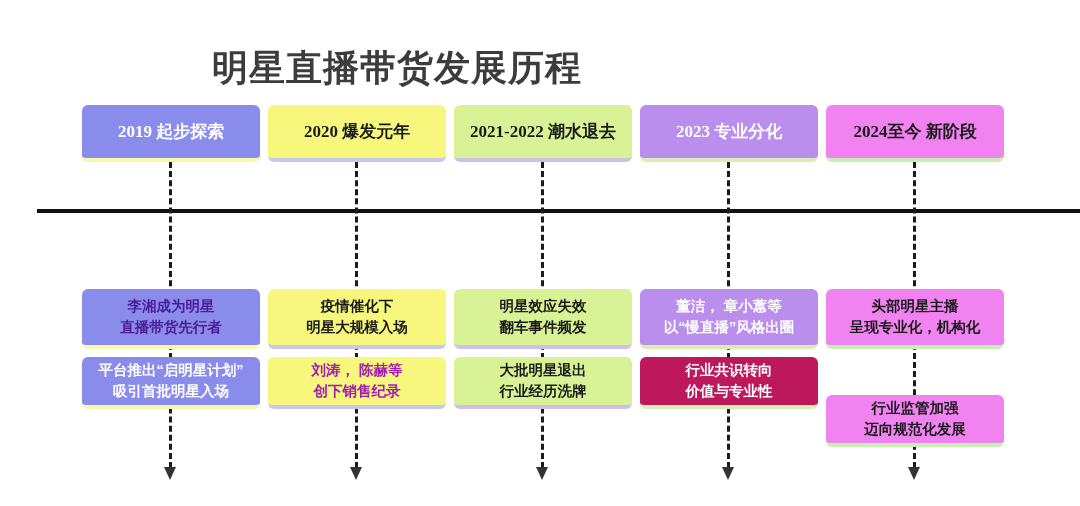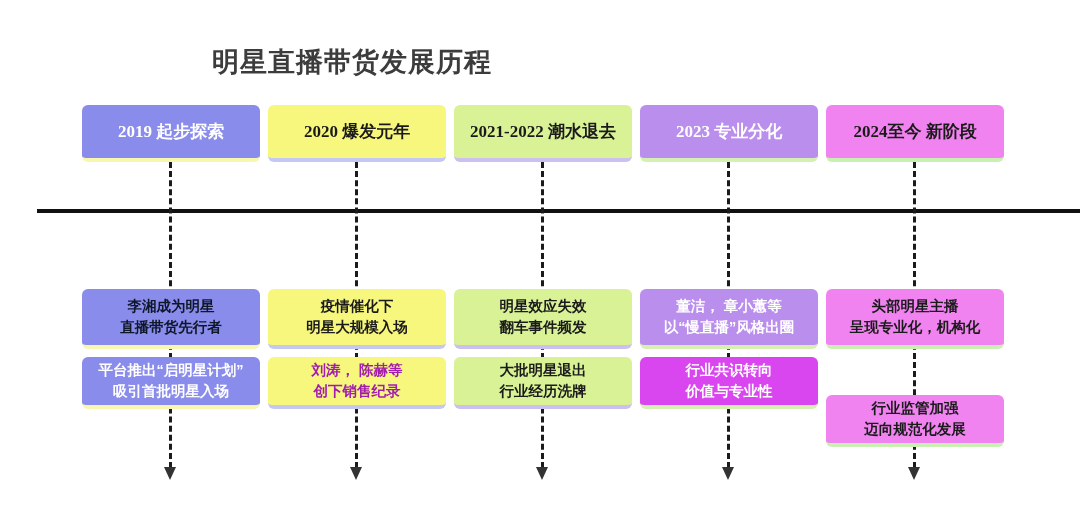--- a/index.html
+++ b/index.html
@@ -2,21 +2,21 @@
 <html><head>
 <meta charset="utf-8">
 <style>
   html,body{margin:0;padding:0;background:#fff;}
   .canvas{
     position:relative;width:1080px;height:506px;background:#ffffff;overflow:hidden;
     font-family:"Liberation Sans","DejaVu Sans",sans-serif;
   }
   .page-title{
     position:absolute;left:212px;top:44px;
-    font-size:27px;font-weight:bold;color:#3c3c3c;letter-spacing:1px;
+    font-size:36px;font-weight:bold;color:#3c3c3c;letter-spacing:1px;
   }
   .axis{
     position:absolute;left:37px;right:0;top:209px;height:4px;background:#111;
   }
   .columns{
     position:absolute;left:82px;top:105px;display:flex;gap:8px;
   }
   .col{
     position:relative;width:178px;height:378px;
   }
@@ -48,21 +48,21 @@
   <div class="axis"></div>
 
   <div class="columns">
 
     <div class="col">
       <div class="connector"></div>
       <div class="arrow"></div>
       <div class="box header" style="background-color: rgb(138, 140, 235); color: rgb(255, 255, 255); border-bottom-color: rgb(247, 247, 176);">
         <span>2019 起步探索</span>
       </div>
-      <div class="box item item1" style="background-color: rgb(138, 140, 235); color: #0f172a; border-bottom-color: rgb(247, 247, 176);">
+      <div class="box item item1" style="background-color: rgb(138, 140, 235); color: #4c1d95; border-bottom-color: rgb(247, 247, 176);">
         <span>李湘成为明星
 直播带货先行者</span>
       </div>
       <div class="box item item2" style="background-color: rgb(138, 140, 235); color: rgb(255, 255, 255); border-bottom-color: rgb(247, 247, 176);">
         <span>平台推出“启明星计划”
 吸引首批明星入场</span>
       </div>
     </div>
 
     <div class="col">
@@ -100,21 +100,21 @@
     <div class="col">
       <div class="connector"></div>
       <div class="arrow"></div>
       <div class="box header" style="background-color: rgb(186, 142, 236); color: rgb(255, 255, 255); border-bottom-color: rgb(213, 240, 178);">
         <span>2023 专业分化</span>
       </div>
       <div class="box item item1" style="background-color: rgb(186, 142, 236); color: rgb(255, 255, 255); border-bottom-color: rgb(213, 240, 178); justify-content: center;">
         <span>董洁， 章小蕙等
 以“慢直播”风格出圈</span>
       </div>
-      <div class="box item item2" style="background-color: #d946ef; color: rgb(255, 255, 255); border-bottom-color: rgb(213, 240, 178);">
+      <div class="box item item2" style="background-color: #be185d; color: rgb(255, 255, 255); border-bottom-color: rgb(213, 240, 178);">
         <span>行业共识转向
 价值与专业性</span>
       </div>
     </div>
 
     <div class="col">
       <div class="connector"></div>
       <div class="arrow"></div>
       <div class="box header" style="background-color: rgb(240, 131, 240); color: rgb(26, 26, 26); border-bottom-color: rgb(201, 239, 178);">
         <span>2024至今 新阶段</span>

